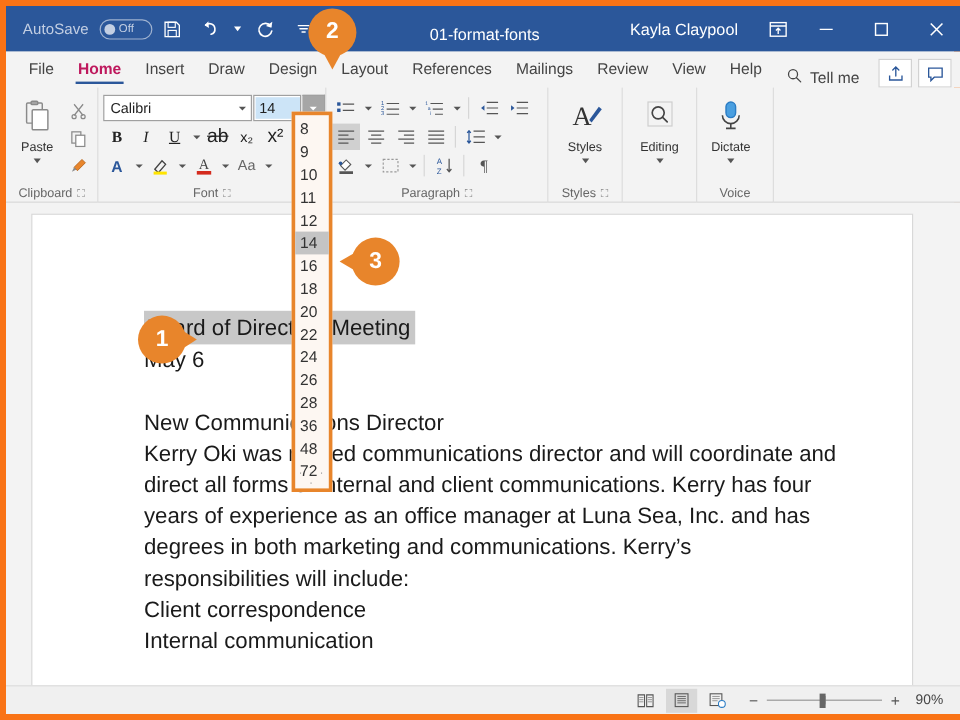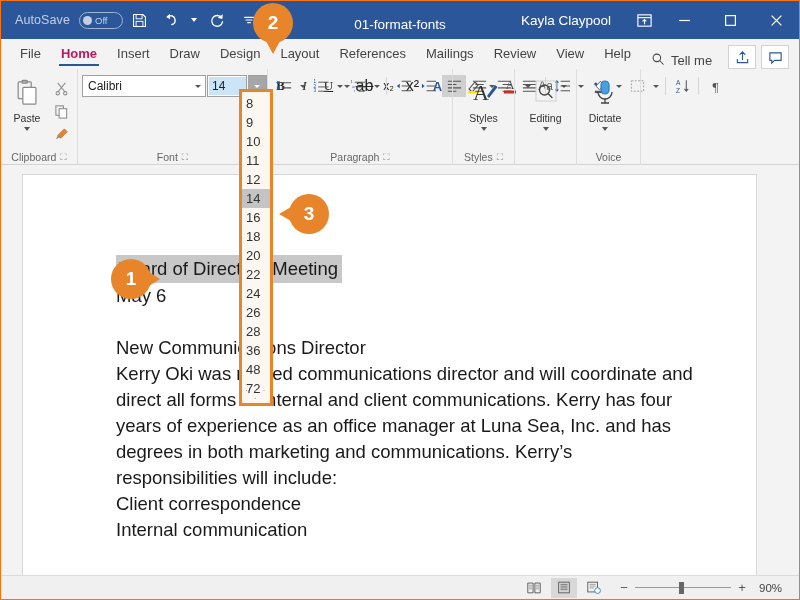--- a/index.html
+++ b/index.html
@@ -5,21 +5,21 @@
   * { box-sizing: border-box; margin: 0; padding: 0; }
   html, body {
     width: 800px; height: 600px;
     font-family: "Liberation Sans", sans-serif;
     overflow: hidden;
     background: #fff;
   }
   #app {
     position: relative;
     width: 800px; height: 600px;
-    border: 1px solid #f97316;
+    border: 5px solid #f97316;
     background: #f3f3f3;
   }
 
   
   .titlebar {
     position: absolute; top: 0; left: 0;
     width: 798px; height: 38px;
     background: #2b579a;
     display: flex; align-items: center;
     color: #ffffff;
@@ -102,21 +102,21 @@
   .big-btn {
     width: 48px; display: flex; flex-direction: column; align-items: center;
     padding-top: 4px; cursor: pointer;
   }
   .big-btn .lbl { font-size: 10.5px; color: #333; margin-top: 1px; }
   .big-btn .cr { width: 0; height: 0; border-left: 3.5px solid transparent; border-right: 3.5px solid transparent; border-top: 4px solid #555; margin-top: 3px; }
   .mini-col { display: flex; flex-direction: column; gap: 1px; padding-top: 2px;}
   .mini-btn { width: 24px; height: 22px; display:flex; align-items:center; justify-content:center; cursor:pointer; }
 
   
-  .font-rows { display: flex; flex-direction: row; gap: 2px; }
+  .font-rows { display: flex; flex-direction: column; gap: 2px; }
   .row { display: flex; align-items: center; gap: 1px; }
   .combo {
     height: 22px; border: 1px solid #a0a0a0; background: #fff;
     display: flex; align-items: center; cursor: text;
   }
   .combo .val { flex: 1; font-size: 12px; color: #222; padding-left: 5px; }
   .combo .arrow {
     width: 15px; height: 20px; display: flex; align-items: center; justify-content: center;
     cursor: pointer;
   }

